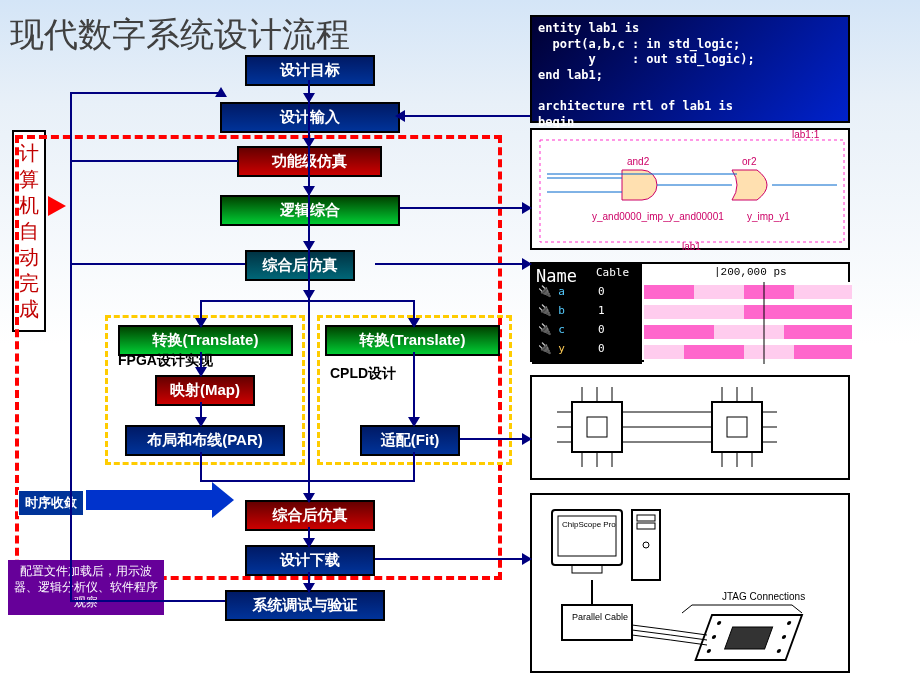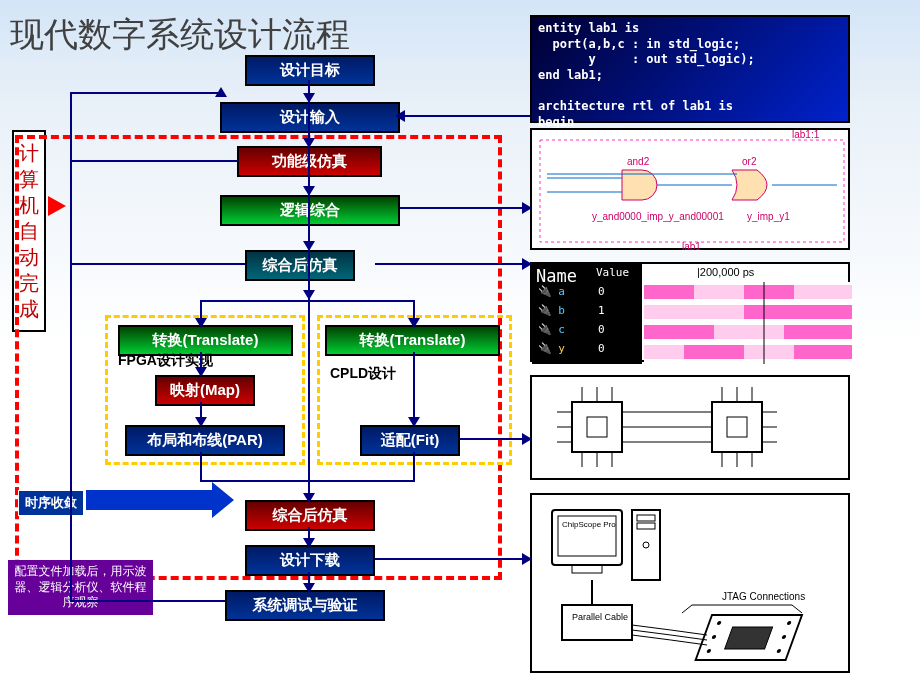--- a/index.html
+++ b/index.html
@@ -52,21 +52,21 @@
 
 <div class="box green" style="left:325px;top:325px;width:175px">转换(Translate)</div>
 <div class="sub-label" style="left:330px;top:365px">CPLD设计</div>
 <div class="box blue" style="left:360px;top:425px;width:100px">适配(Fit)</div>
 
 <div class="box red" style="left:245px;top:500px;width:130px">综合后仿真</div>
 <div class="box blue" style="left:245px;top:545px;width:130px">设计下载</div>
 <div class="box blue" style="left:225px;top:590px;width:160px">系统调试与验证</div>
 
 <div class="label-blue" style="left:18px;top:490px">时序收敛</div>
-<div class="label-purple" style="left:8px;top:560px;width:145px">配置文件加载后，用示波器、逻辑分析仪、软件程序观察</div>
+<div class="label-purple" style="left:8px;top:560px;width:156px">配置文件加载后，用示波器、逻辑分析仪、软件程序观察</div>
 
 <div class="arrow-line" style="left:308px;top:80px;width:2px;height:420px"></div>
 <div class="arrow-head ah-down" style="left:303px;top:93px"></div>
 <div class="arrow-head ah-down" style="left:303px;top:138px"></div>
 <div class="arrow-head ah-down" style="left:303px;top:186px"></div>
 <div class="arrow-head ah-down" style="left:303px;top:241px"></div>
 <div class="arrow-head ah-down" style="left:303px;top:290px"></div>
 
 <div class="arrow-line" style="left:200px;top:300px;width:215px;height:2px"></div>
 <div class="arrow-line" style="left:200px;top:300px;width:2px;height:25px"></div>
@@ -129,22 +129,22 @@
 <path d="M 200 40 Q 210 55 200 70 L 225 70 Q 245 55 225 40 Z" fill="#ffe0b0" stroke="#cc0066"></path>
 <text x="210" y="35" class="schematic-text">or2</text>
 <line x1="15" y1="44" x2="205" y2="44" stroke="#0066cc" stroke-dasharray="0"></line>
 <line x1="240" y1="55" x2="305" y2="55" stroke="#0066cc"></line>
 <text x="215" y="90" class="schematic-text" font-size="9">y_imp_y1</text>
 </svg>
 </div>
 
 <div class="panel" style="left:530px;top:262px;width:320px;height:100px;background:#fff">
 <div style="position:absolute;left:0;top:0;width:60px;height:18px;background:#000;color:#fff;font-size:17px;padding:2px 4px;font-family:monospace">Name</div>
-<div style="position:absolute;left:60px;top:0;width:50px;height:18px;background:#000;color:#fff;font-size:11px;padding:2px 4px;font-family:monospace">Value</div>
-<div style="position:absolute;left:165px;top:2px;font-size:11px;font-family:Liberation Sans, sans-serif">|<span>200,000 ps</span></div>
+<div style="position:absolute;left:60px;top:0;width:50px;height:18px;background:#000;color:#fff;font-size:11px;padding:2px 4px;font-family:monospace">Cable</div>
+<div style="position:absolute;left:182px;top:2px;font-size:11px;font-family:Liberation Mono, monospace">|<span>200,000 ps</span></div>
 <div style="position:absolute;left:0;top:18px;width:60px;height:82px;background:#000">
   <div style="color:#5cf;font-size:11px;padding:3px 6px;font-family:monospace">🔌 <span>a</span></div>
   <div style="color:#5cf;font-size:11px;padding:3px 6px;font-family:monospace">🔌 <span>b</span></div>
   <div style="color:#5cf;font-size:11px;padding:3px 6px;font-family:monospace">🔌 <span>c</span></div>
   <div style="color:#fc5;font-size:11px;padding:3px 6px;font-family:monospace">🔌 <span>y</span></div>
 </div>
 <div style="position:absolute;left:60px;top:18px;width:50px;height:82px;background:#000;color:#fff;font-size:11px;font-family:monospace">
   <div style="padding:3px 6px">0</div>
   <div style="padding:3px 6px">1</div>
   <div style="padding:3px 6px">0</div>

